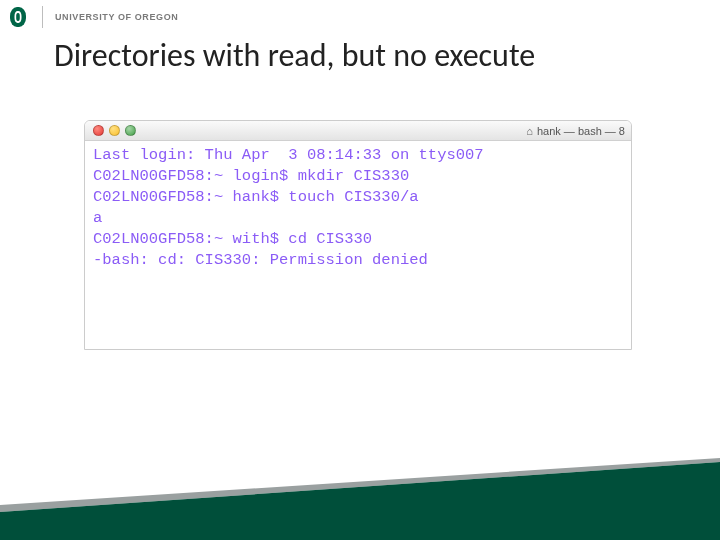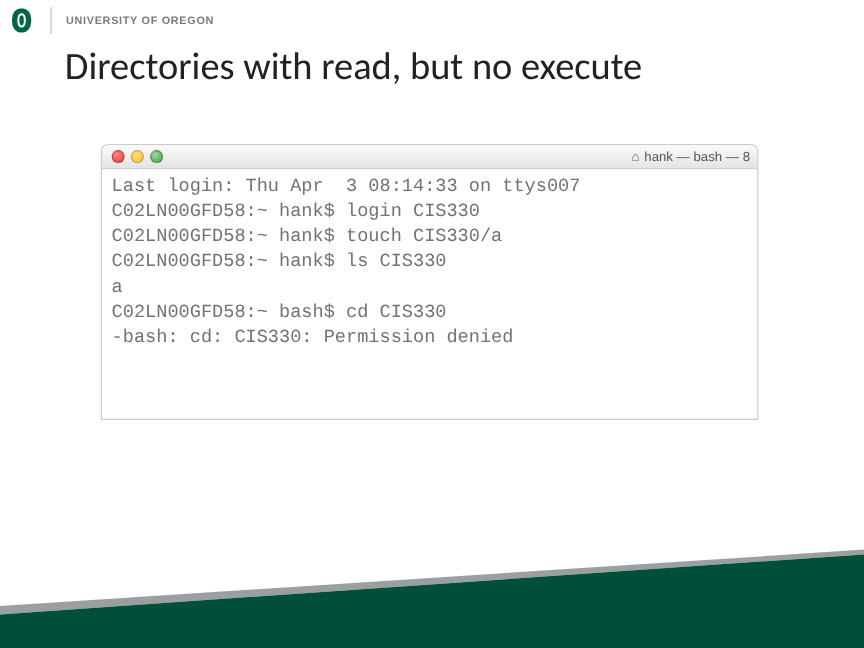--- a/index.html
+++ b/index.html
@@ -21,21 +21,21 @@
   .terminal-window { position: absolute; left: 84px; top: 120px; width: 548px; height: 230px; border: 1px solid #ccc; background: #fff; border-radius: 6px 6px 0 0; overflow: hidden; box-shadow: 0 0 0 rgba(0,0,0,0); }
   .term-titlebar { height: 20px; background: linear-gradient(#fafafa, #e4e4e4); border-bottom: 1px solid #d0d0d0; position: relative; display: flex; align-items: center; }
   .tl-buttons { display: flex; gap: 5px; padding-left: 8px; }
   .tl-btn { width: 11px; height: 11px; border-radius: 50%; border: 1px solid rgba(0,0,0,0.2); }
   .tl-close { background: radial-gradient(circle at 35% 30%, #ff8a80, #e53935); }
   .tl-min   { background: radial-gradient(circle at 35% 30%, #ffe082, #fbc02d); }
   .tl-max   { background: radial-gradient(circle at 35% 30%, #a5d6a7, #43a047); }
   .term-title-right { margin-left: auto; display: flex; align-items: center; gap: 4px; padding-right: 6px; font-size: 11px; color: #555; font-family: "Lucida Grande", Arial, sans-serif; }
   .home-icon { font-size: 11px; color: #666; }
   .term-body { padding: 4px 8px 4px 8px; line-height: 1.35; }
-  .term-line { font-family: Menlo, Monaco, "Courier New", monospace; font-size: 15.5px; color: #737373; white-space: pre; }
+  .term-line { font-family: Menlo, Monaco, "Courier New", monospace; font-size: 15.5px; color: #8b5cf6; white-space: pre; }
 
   
   .footer { position: absolute; left: 0; right: 0; bottom: 0; height: 90px; }
   .footer svg { width: 100%; height: 100%; display: block; }
 </style>
 </head>
 <body>
 
 <div class="slide">
 
@@ -62,25 +62,24 @@
         <div class="tl-btn tl-min"></div>
         <div class="tl-btn tl-max"></div>
       </div>
       <div class="term-title-right">
         <span class="home-icon">⌂</span>
         <span>hank — bash — 8</span>
       </div>
     </div>
     <div class="term-body">
       <div class="term-line">Last login: Thu Apr  3 08:14:33 on ttys007</div>
-      <div class="term-line">C02LN00GFD58:~ hank$ login CIS330</div>
+      <div class="term-line">C02LN00GFD58:~ login$ mkdir CIS330</div>
       <div class="term-line">C02LN00GFD58:~ hank$ touch CIS330/a</div>
-      <div class="term-line">C02LN00GFD58:~ hank$ ls CIS330</div>
       <div class="term-line">a</div>
-      <div class="term-line">C02LN00GFD58:~ bash$ cd CIS330</div>
+      <div class="term-line">C02LN00GFD58:~ with$ cd CIS330</div>
       <div class="term-line">-bash: cd: CIS330: Permission denied</div>
     </div>
   </div>
 
   <div class="footer">
     <svg viewBox="0 0 720 90" preserveAspectRatio="none">
       <polygon points="0,55 720,8 720,12 0,62" fill="#9aa0a0"></polygon>
       <polygon points="0,62 720,12 720,90 0,90" fill="#004F3A"></polygon>
     </svg>
   </div>

